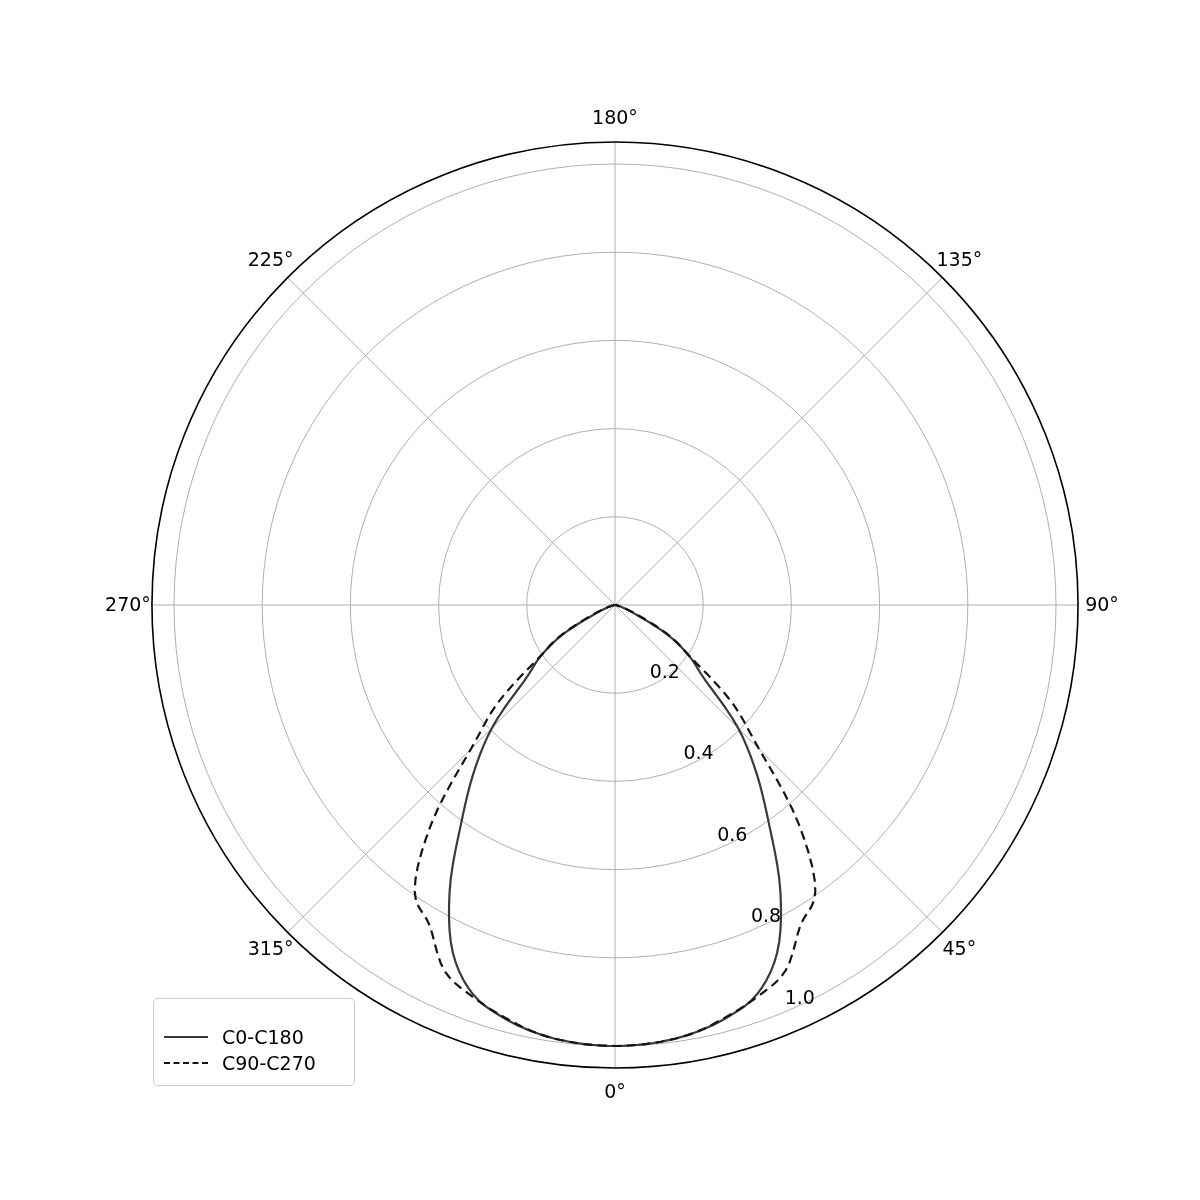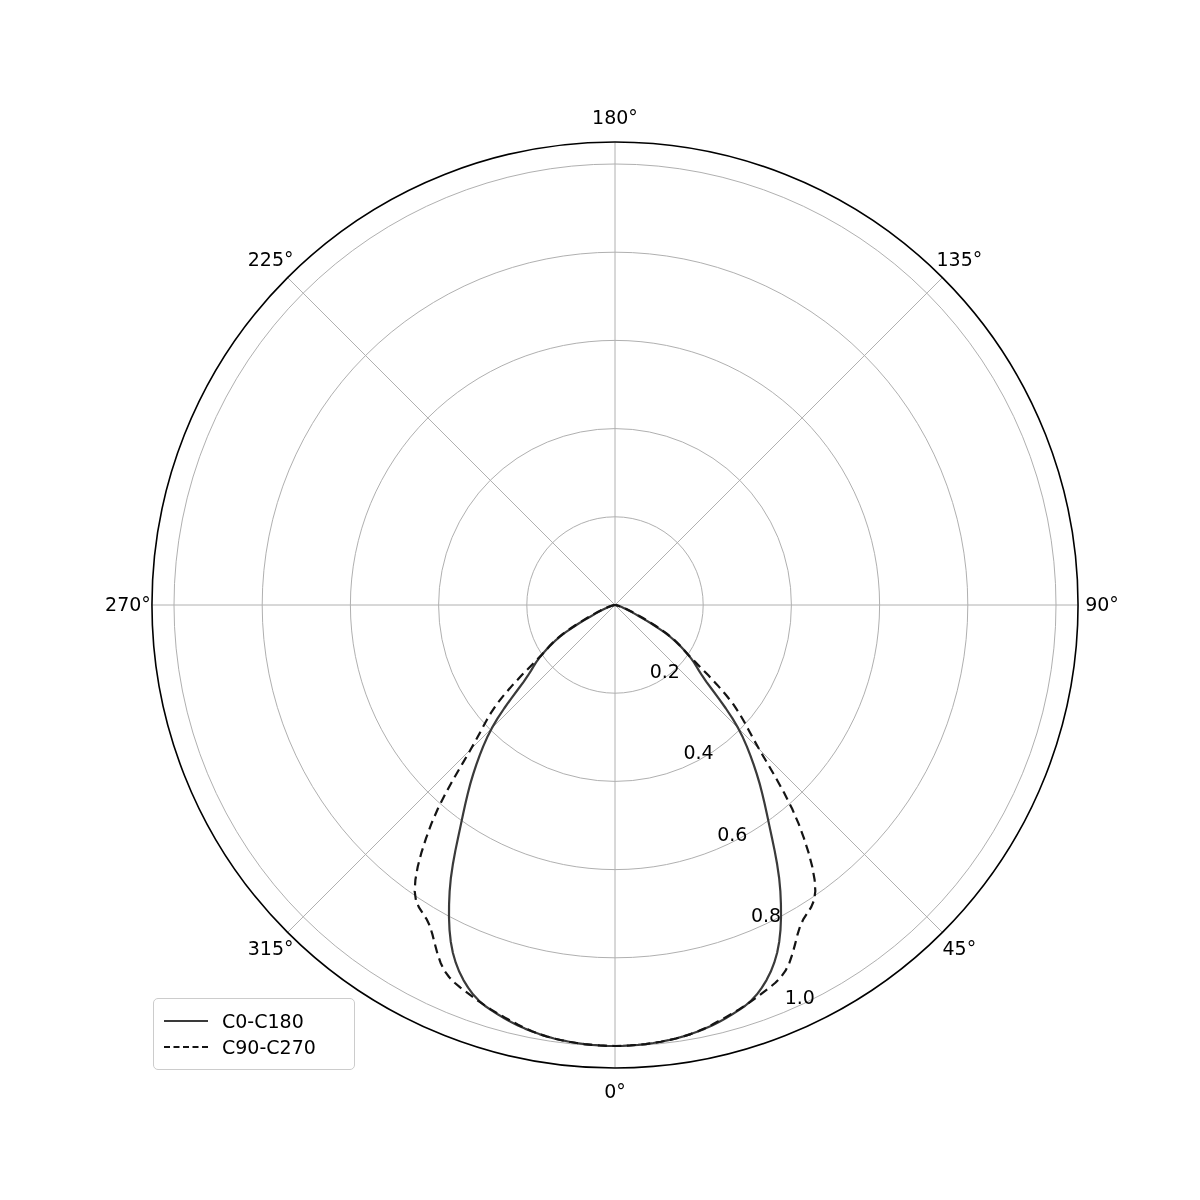--- a/index.html
+++ b/index.html
@@ -21,21 +21,21 @@
     top: 0;
   }
   .legend {
     position: absolute;
     left: 153px;
     top: 998px;
     width: 178px;
     background: rgba(255,255,255,0.9);
     border: 1px solid #cccccc;
     border-radius: 5px;
-    padding: 9px 12px 9px 10px;
+    padding: 25px 12px 9px 10px;
     box-sizing: content-box;
   }
   .legend-row {
     display: flex;
     align-items: center;
     height: 26px;
   }
   .legend-swatch {
     display: inline-block;
     width: 44px;

